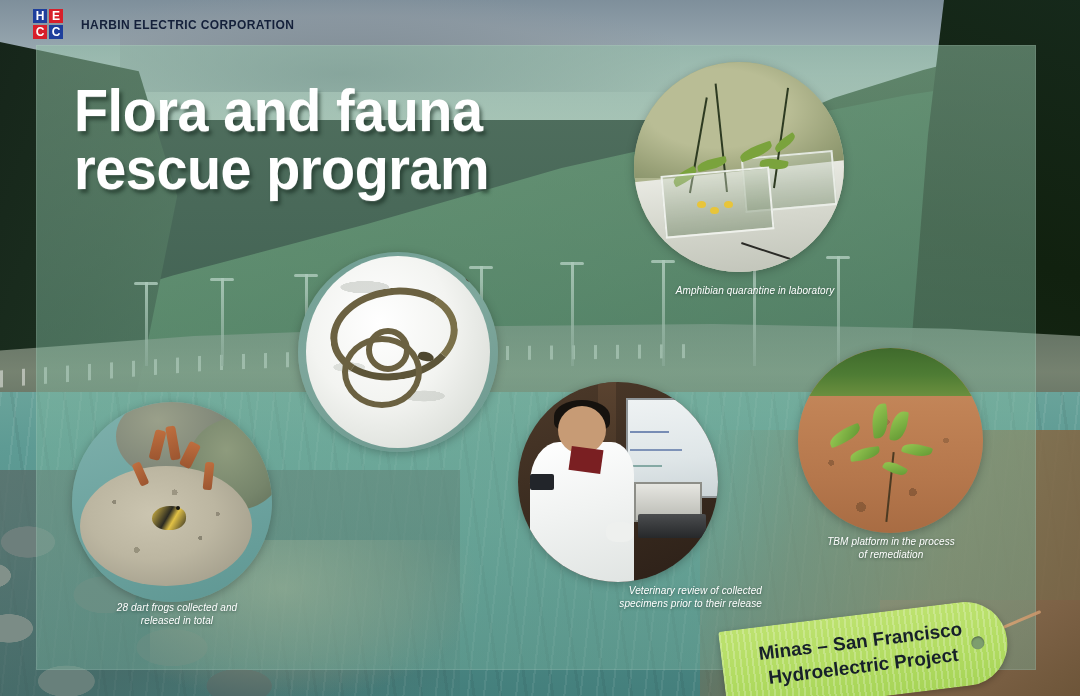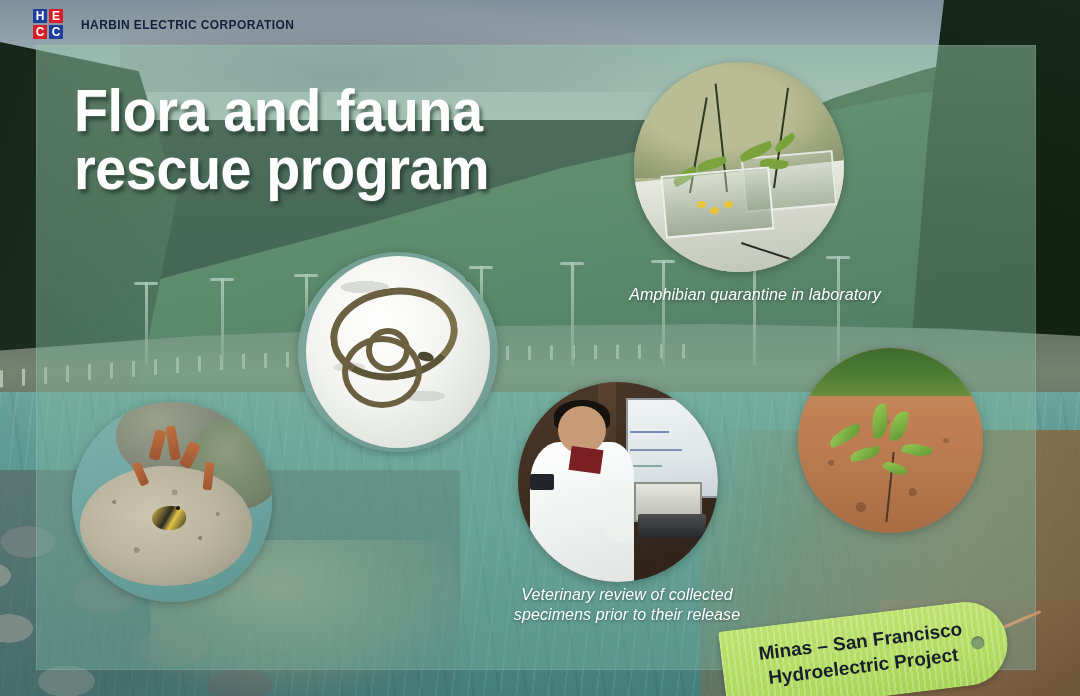--- a/index.html
+++ b/index.html
@@ -303,30 +303,30 @@
   }
   .tbm-leaf { position:absolute; background: linear-gradient(140deg,#9ccc55,#5d9431); border-radius: 70% 10% 70% 10%; }
   .tbm-stem { position:absolute; left:49%; top:56%; width:2px; height:38%; background:#4c3a22; transform: rotate(6deg); }
 
   
   .caption {
     position: absolute;
     color: #ffffff;
     font-family: "Liberation Sans", sans-serif;
     font-style: italic;
-    font-size: 16px;
+    font-size: 10px;
     line-height: 1.28;
     letter-spacing: .1px;
     text-shadow: 0 1px 3px rgba(20,50,40,.55);
     white-space: pre-line;
   }
   .cap-lab   { left: 610px; top: 285px; width: 290px; text-align: center; }
   .cap-snake { left: 280px; top: 454px; width: 230px; text-align: center; }
   .cap-frog  { left: 52px;  top: 602px; width: 250px; text-align: center; }
-  .cap-vet   { left: 492px; top: 585px; width: 270px; text-align: center; }
+  .cap-vet   { left: 492px; top: 585px; width: 270px; text-align: right; }
   .cap-tbm   { left: 762px; top: 536px; width: 258px; text-align: center; }
 
   
   .tag-wrap {
     position: absolute; left: 722px; top: 612px;
     width: 322px; height: 84px;
     transform: rotate(-7deg);
   }
   .tag-body {
     position: absolute; left: 0; top: 0; width: 286px; height: 84px;
@@ -455,20 +455,22 @@
       <div class="frog-grit"></div>
       <div class="frog-wood" style="left:40%;top:14%;width:11px;height:30px;transform:rotate(14deg);"></div>
       <div class="frog-wood" style="left:48%;top:12%;width:10px;height:34px;transform:rotate(-10deg);"></div>
       <div class="frog-wood" style="left:56%;top:20%;width:12px;height:26px;transform:rotate(26deg);"></div>
       <div class="frog-wood" style="left:32%;top:30%;width:9px;height:24px;transform:rotate(-24deg);"></div>
       <div class="frog-wood" style="left:66%;top:30%;width:9px;height:28px;transform:rotate(6deg);"></div>
       <div class="frog-body"></div>
       <div class="frog-eye"></div>
     </div>
   </div>
+  <div class="caption cap-frog">28 dart frogs collected and
+released in total</div>
 
   <div class="photo ph-vet">
     <div class="photo-inner">
       <div class="vet-bg"></div>
       <div class="vet-doorframe"></div>
       <div class="vet-board"></div>
       <div class="vet-board-ink"></div>
       <div class="vet-bin"></div>
       <div class="vet-scale"></div>
       <div class="vet-coat"></div>
@@ -489,20 +491,22 @@
       <div class="tbm-soil-grit"></div>
       <div class="tbm-stem"></div>
       <div class="tbm-leaf" style="left:16%;top:44%;width:34px;height:13px;transform:rotate(-24deg);"></div>
       <div class="tbm-leaf" style="left:28%;top:54%;width:30px;height:12px;transform:rotate(-8deg);"></div>
       <div class="tbm-leaf" style="left:40%;top:30%;width:16px;height:34px;transform:rotate(-6deg);"></div>
       <div class="tbm-leaf" style="left:50%;top:34%;width:16px;height:30px;transform:rotate(8deg);"></div>
       <div class="tbm-leaf" style="left:56%;top:52%;width:30px;height:12px;transform:rotate(16deg);"></div>
       <div class="tbm-leaf" style="left:46%;top:62%;width:24px;height:11px;transform:rotate(30deg);"></div>
     </div>
   </div>
+  <div class="caption cap-tbm">TBM platform in the process
+of remediation</div>
 
   <div class="tag-wrap">
     <div class="tag-string"></div>
     <div class="tag-body"></div>
     <div class="tag-hole"></div>
     <div class="tag-text"><span>Minas – San Francisco</span>
 <span>Hydroelectric Project</span></div>
   </div>
 
 </div>

